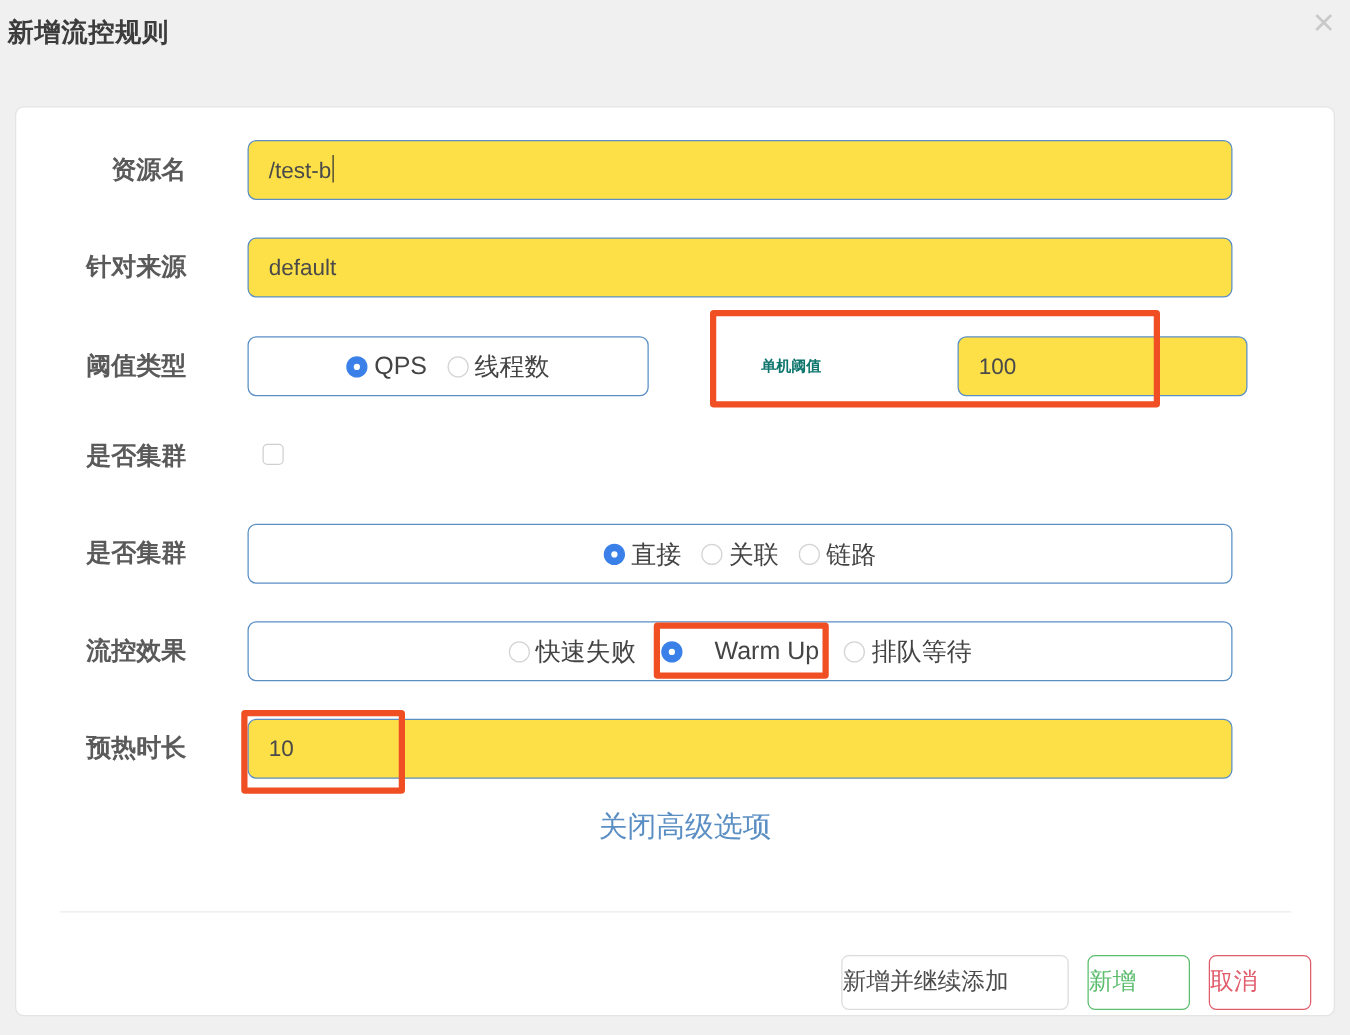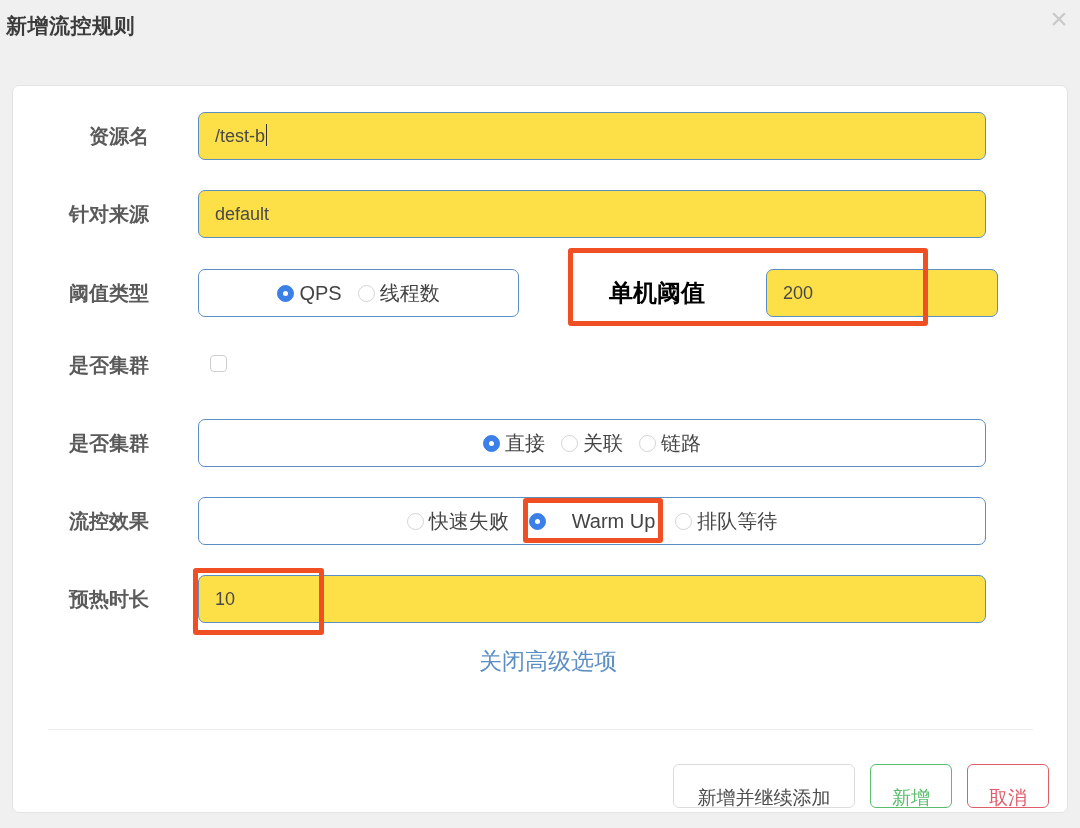--- a/index.html
+++ b/index.html
@@ -156,23 +156,23 @@
     height: 17px;
     box-sizing: border-box;
     border: 1px solid #cfcfcf;
     border-radius: 4px;
     background: #fff;
     cursor: pointer;
   }
 
   
   .inline-label {
-    font-size: 24px;
+    font-size: 12px;
     font-weight: bold;
-    color: #000000;
+    color: #0f766e;
     line-height: 48px;
   }
 
   
   .adv-link {
     position: absolute;
     font-size: 23px;
     color: #5b8fc4;
     cursor: pointer;
   }
@@ -190,23 +190,23 @@
   
   .btn {
     position: absolute;
     box-sizing: border-box;
     height: 44px;
     border-radius: 6px;
     background: #fff;
     font-size: 19px;
     font-family: "Liberation Sans", "DejaVu Sans", sans-serif;
     cursor: pointer;
-    padding: 12px;
+    padding: 0;
     line-height: 42px;
-    text-align: center;
+    text-align: left;
   }
   .btn-default {
     border: 1px solid #dcdcdc;
     color: #4d4d4d;
   }
   .btn-success {
     border: 1px solid #5bbd6d;
     color: #5bbd6d;
   }
   .btn-danger {
@@ -265,21 +265,21 @@
         </span>
       </div>
     </div>
 
     <div style="position:absolute; left:596px; top:0;">
       <span class="inline-label">单机阈值</span>
     </div>
 
     <div style="position:absolute; left:753px; top:0;">
       <div class="input" style="width:232px;">
-        <span class="text-value">200</span>
+        <span class="text-value">100</span>
       </div>
     </div>
   </div>
 
   <div class="row" style="top:255px;">
     <div class="label">是否集群</div>
     <div class="field" style="left:197px; top:14px;">
       <div class="checkbox"></div>
     </div>
   </div>

